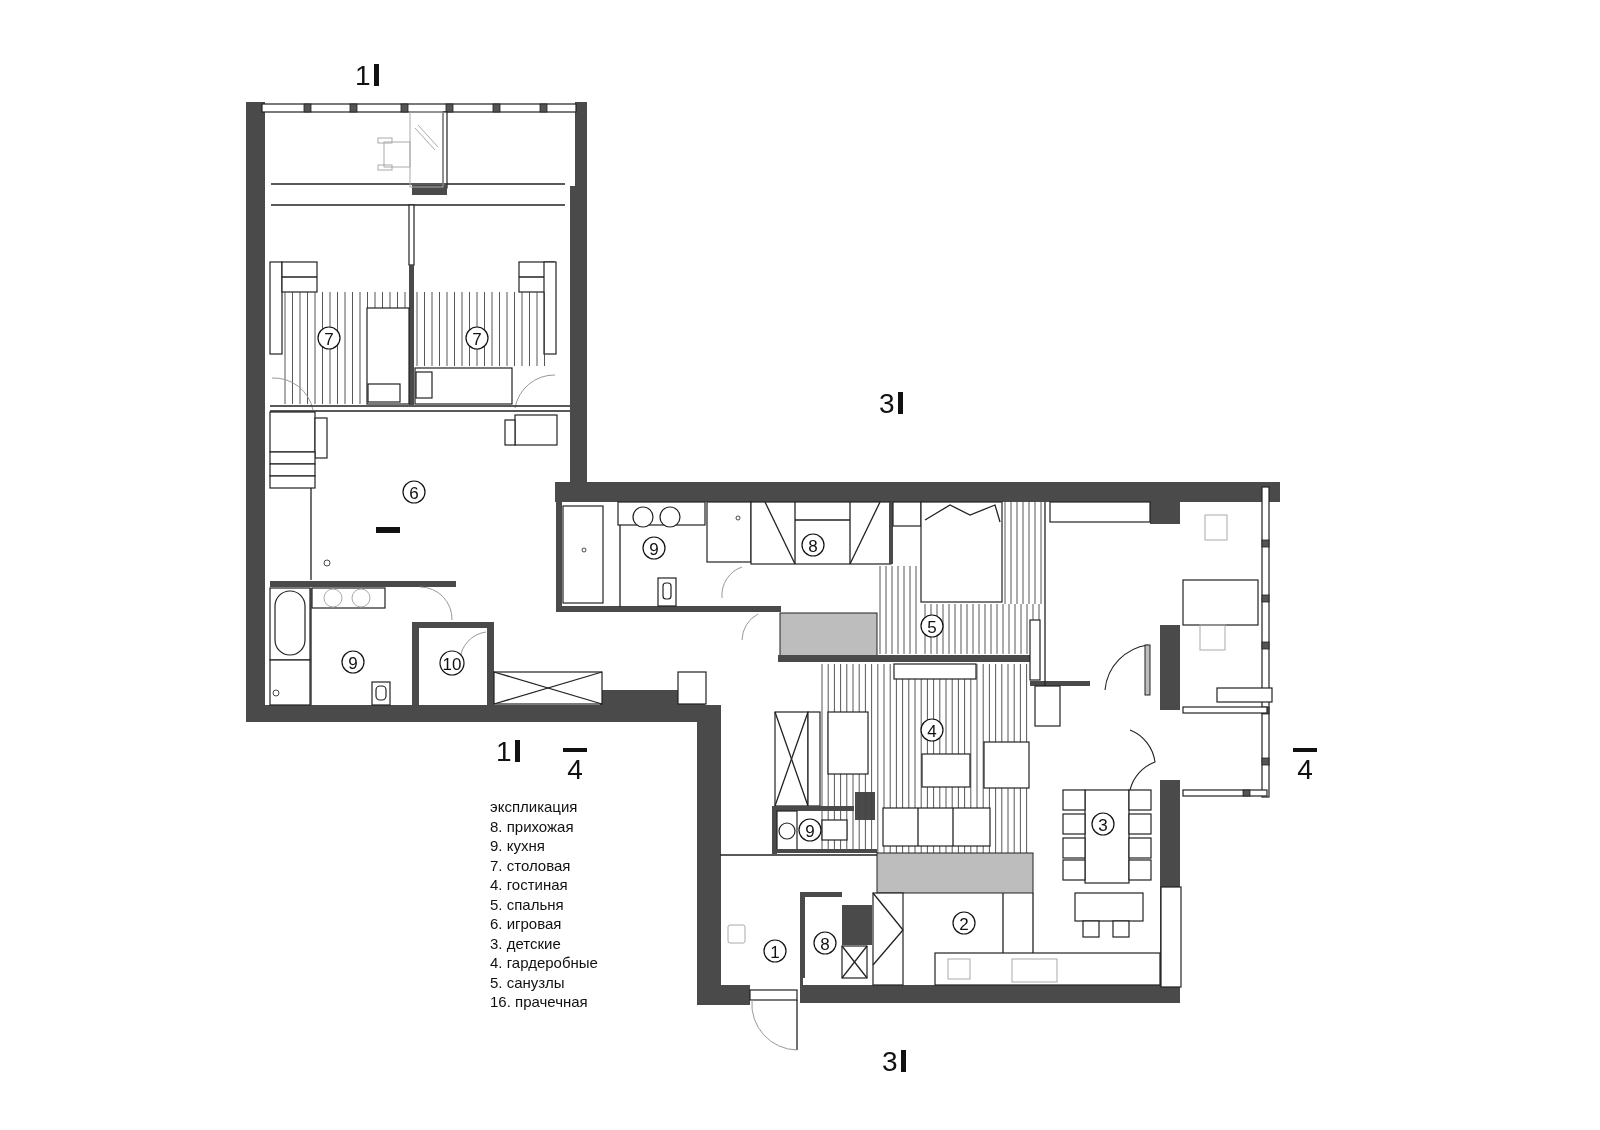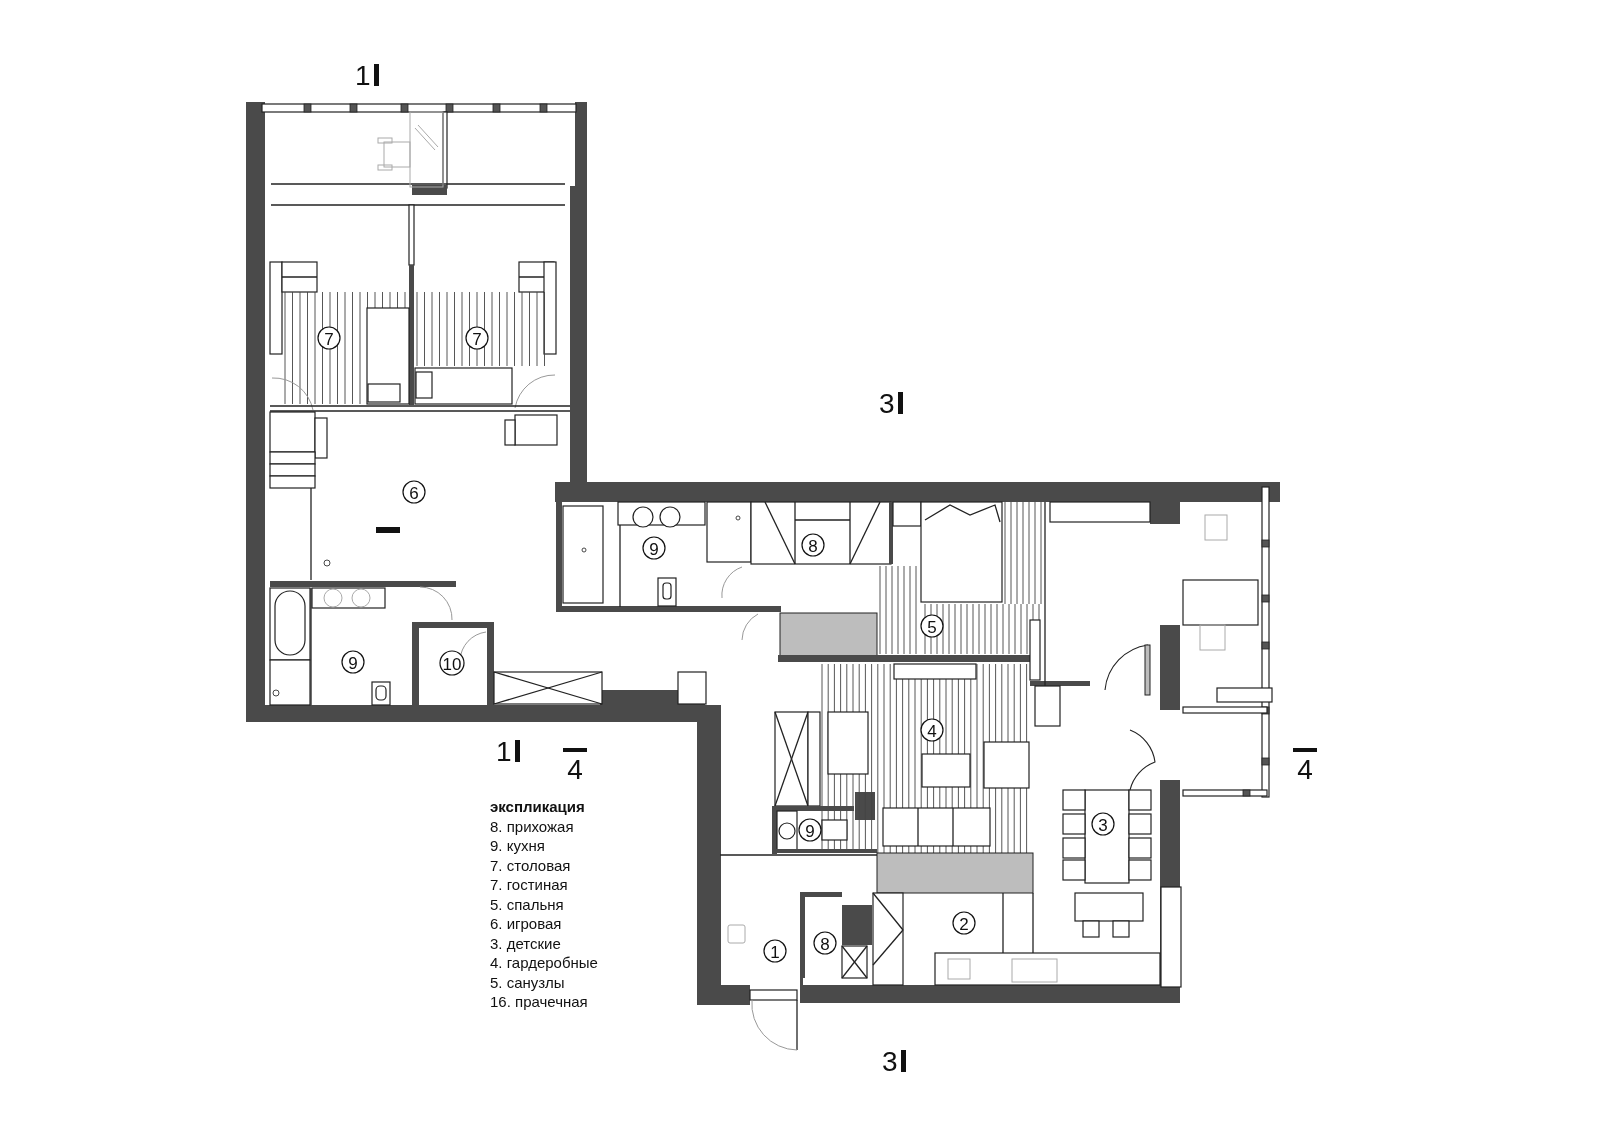--- a/index.html
+++ b/index.html
@@ -16,21 +16,21 @@
   .post { fill: #555; stroke: #222; stroke-width: 0.8; }
   .door { fill: none; stroke: #222; stroke-width: 1.1; }
   .doorlight { fill: none; stroke: #999; stroke-width: 1; }
   .rn-circle { fill: #fff; stroke: #111; stroke-width: 1.2; }
   .rn-text { font-family: "Liberation Sans", sans-serif; font-size: 17px; fill: #111; text-anchor: middle; dominant-baseline: central; }
   .sec-label { position: absolute; font-family: "Liberation Sans", sans-serif; font-size: 28px; color: #111; line-height: 1; white-space: nowrap; }
   .sec-label .bar { display: inline-block; width: 5px; height: 22px; background: #111; margin-left: 3px; vertical-align: -1px; }
   .sec4 { position: absolute; font-family: "Liberation Sans", sans-serif; font-size: 28px; color: #111; text-align: center; width: 26px; }
   .sec4 .ov { display: block; width: 24px; height: 4px; background: #111; margin: 0 auto 2px; }
   .legend { position: absolute; left: 490px; top: 797px; font-family: "Liberation Sans", sans-serif; font-size: 15px; color: #111; line-height: 19.5px; }
-  .legend .lg-title { font-weight: bold; }
+  .legend .lg-title { font-weight: normal; }
 </style>
 </head>
 <body>
 
 <svg id="plan" width="1600" height="1130" viewBox="0 0 1600 1130">
 
   <g>
 
     <rect class="wall" x="246" y="102" width="19" height="620"></rect>
 
@@ -455,20 +455,20 @@
 <div class="sec4" style="left:1292px; top:748px;">
   <span class="ov"></span>
   <span>4</span>
 </div>
 
 <div class="legend">
   <div class="lg-title">экспликация</div>
   <div>8. прихожая</div>
   <div>9. кухня</div>
   <div>7. столовая</div>
-  <div>7. гостиная</div>
+  <div>4. гостиная</div>
   <div>5. спальня</div>
   <div>6. игровая</div>
   <div>3. детские</div>
   <div>4. гардеробные</div>
   <div>5. санузлы</div>
   <div>16. прачечная</div>
 </div>
 
 </body></html>

